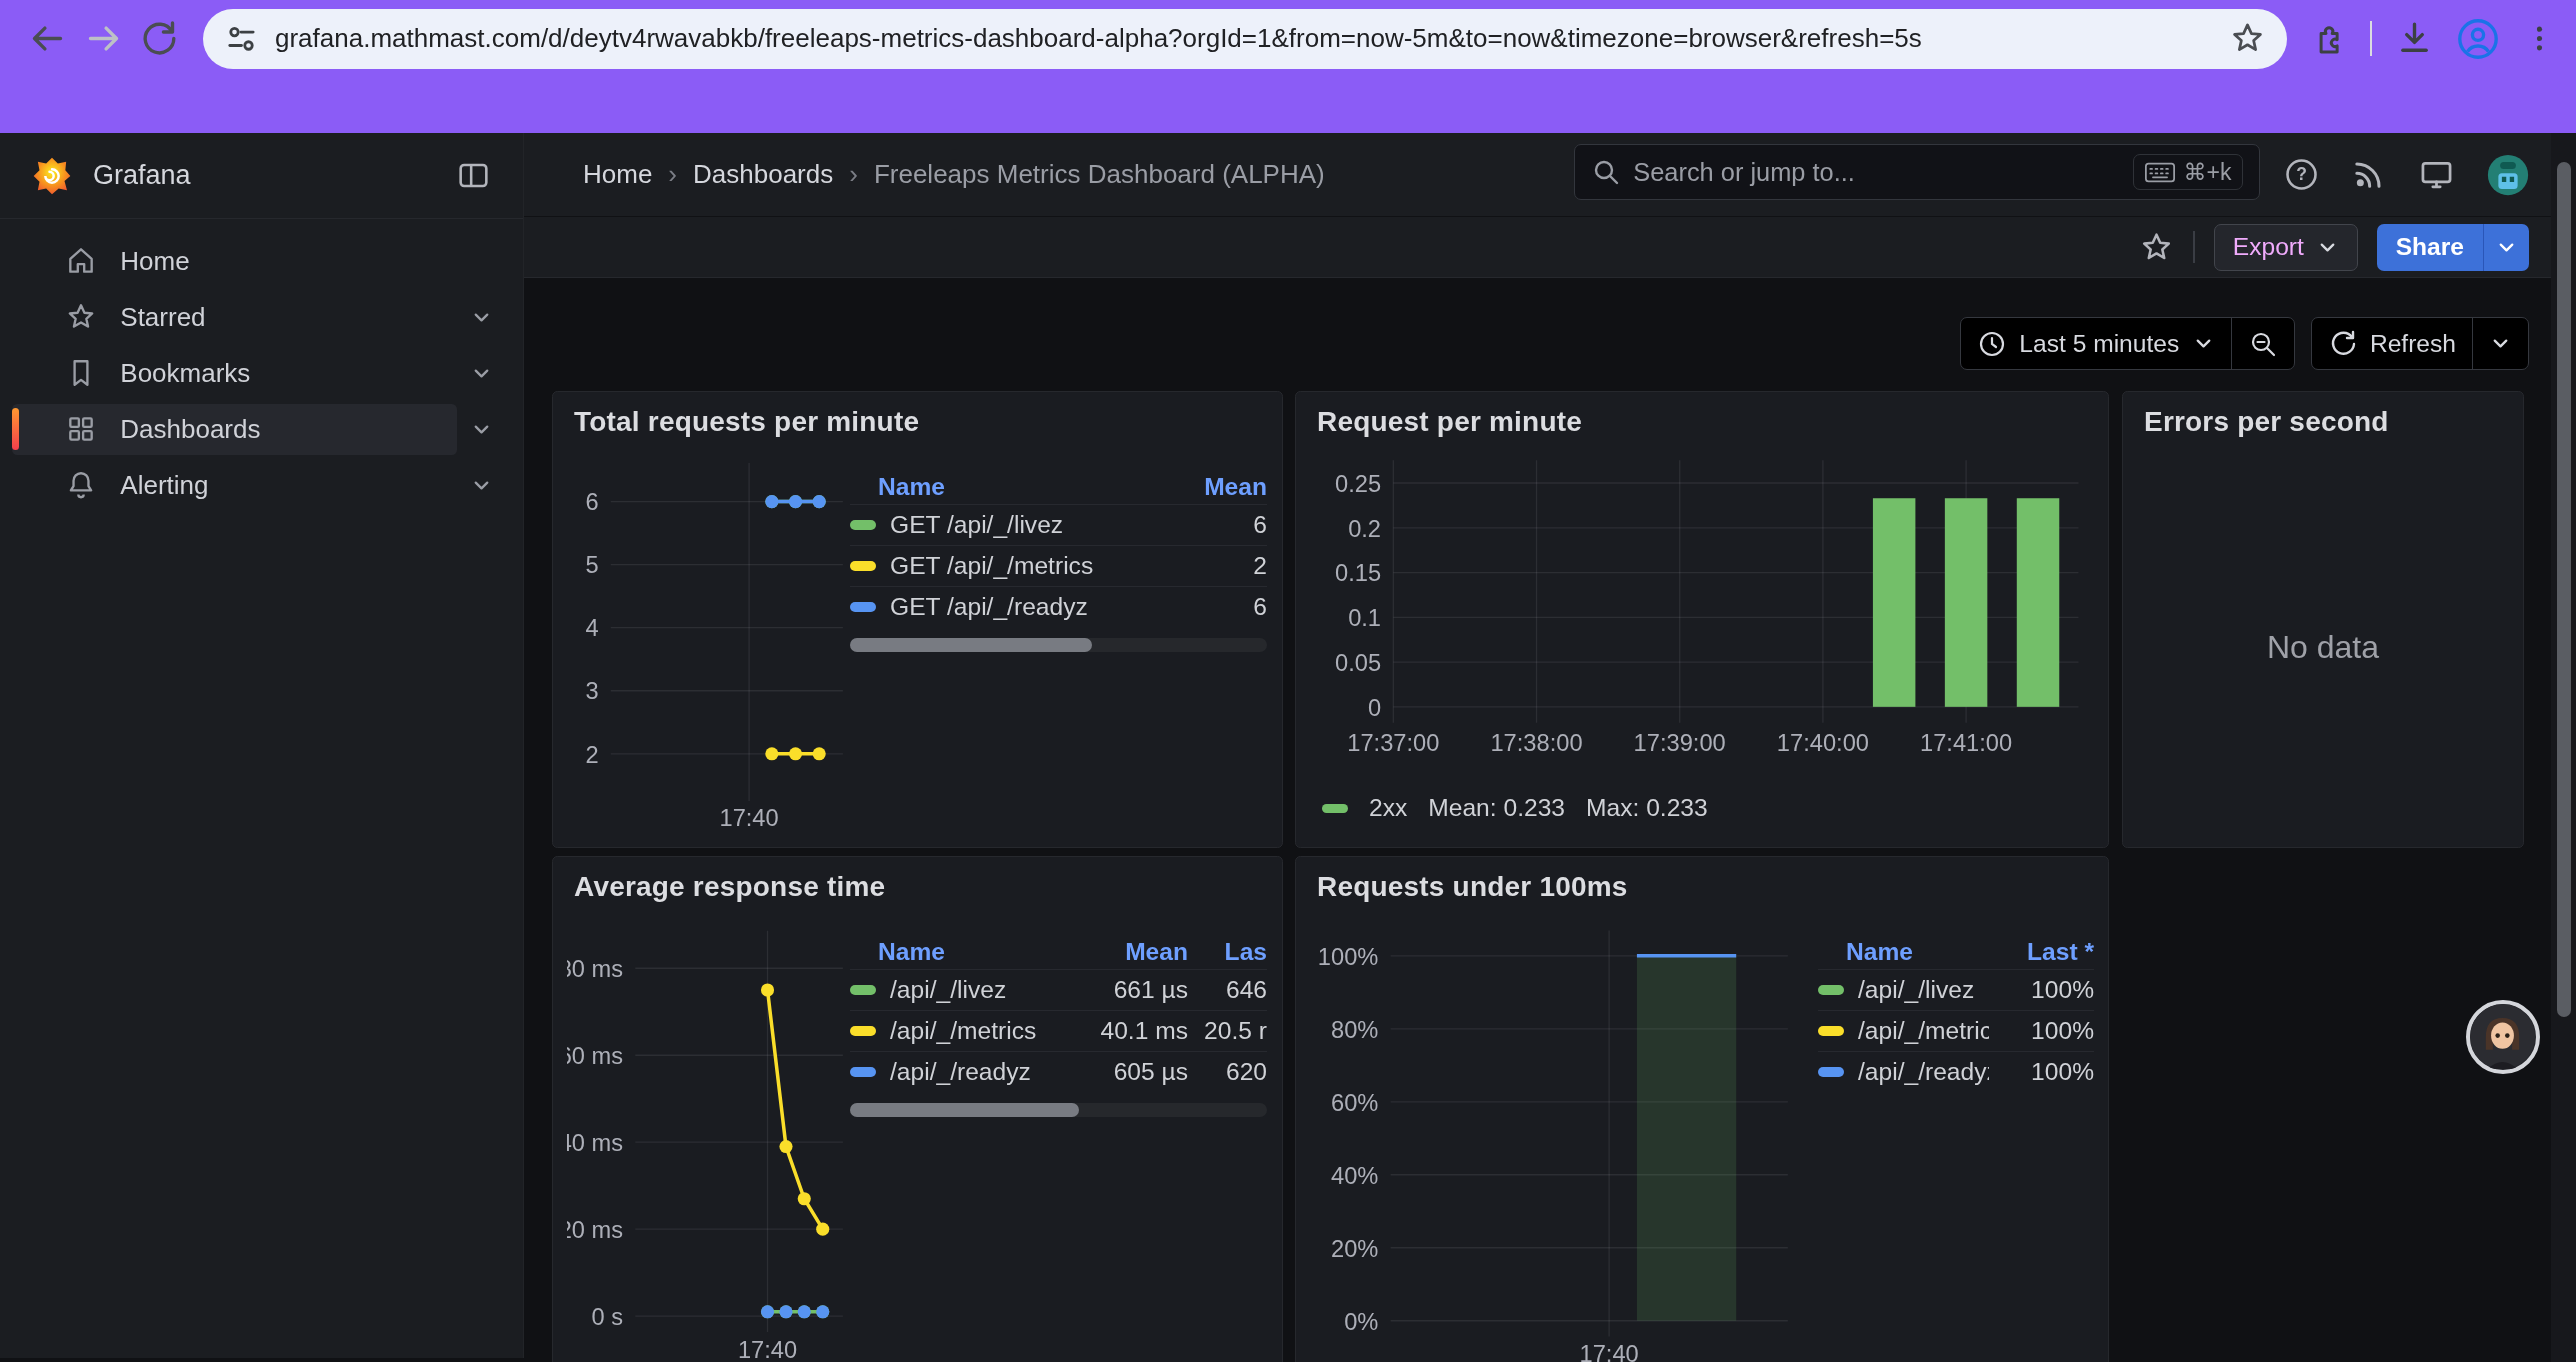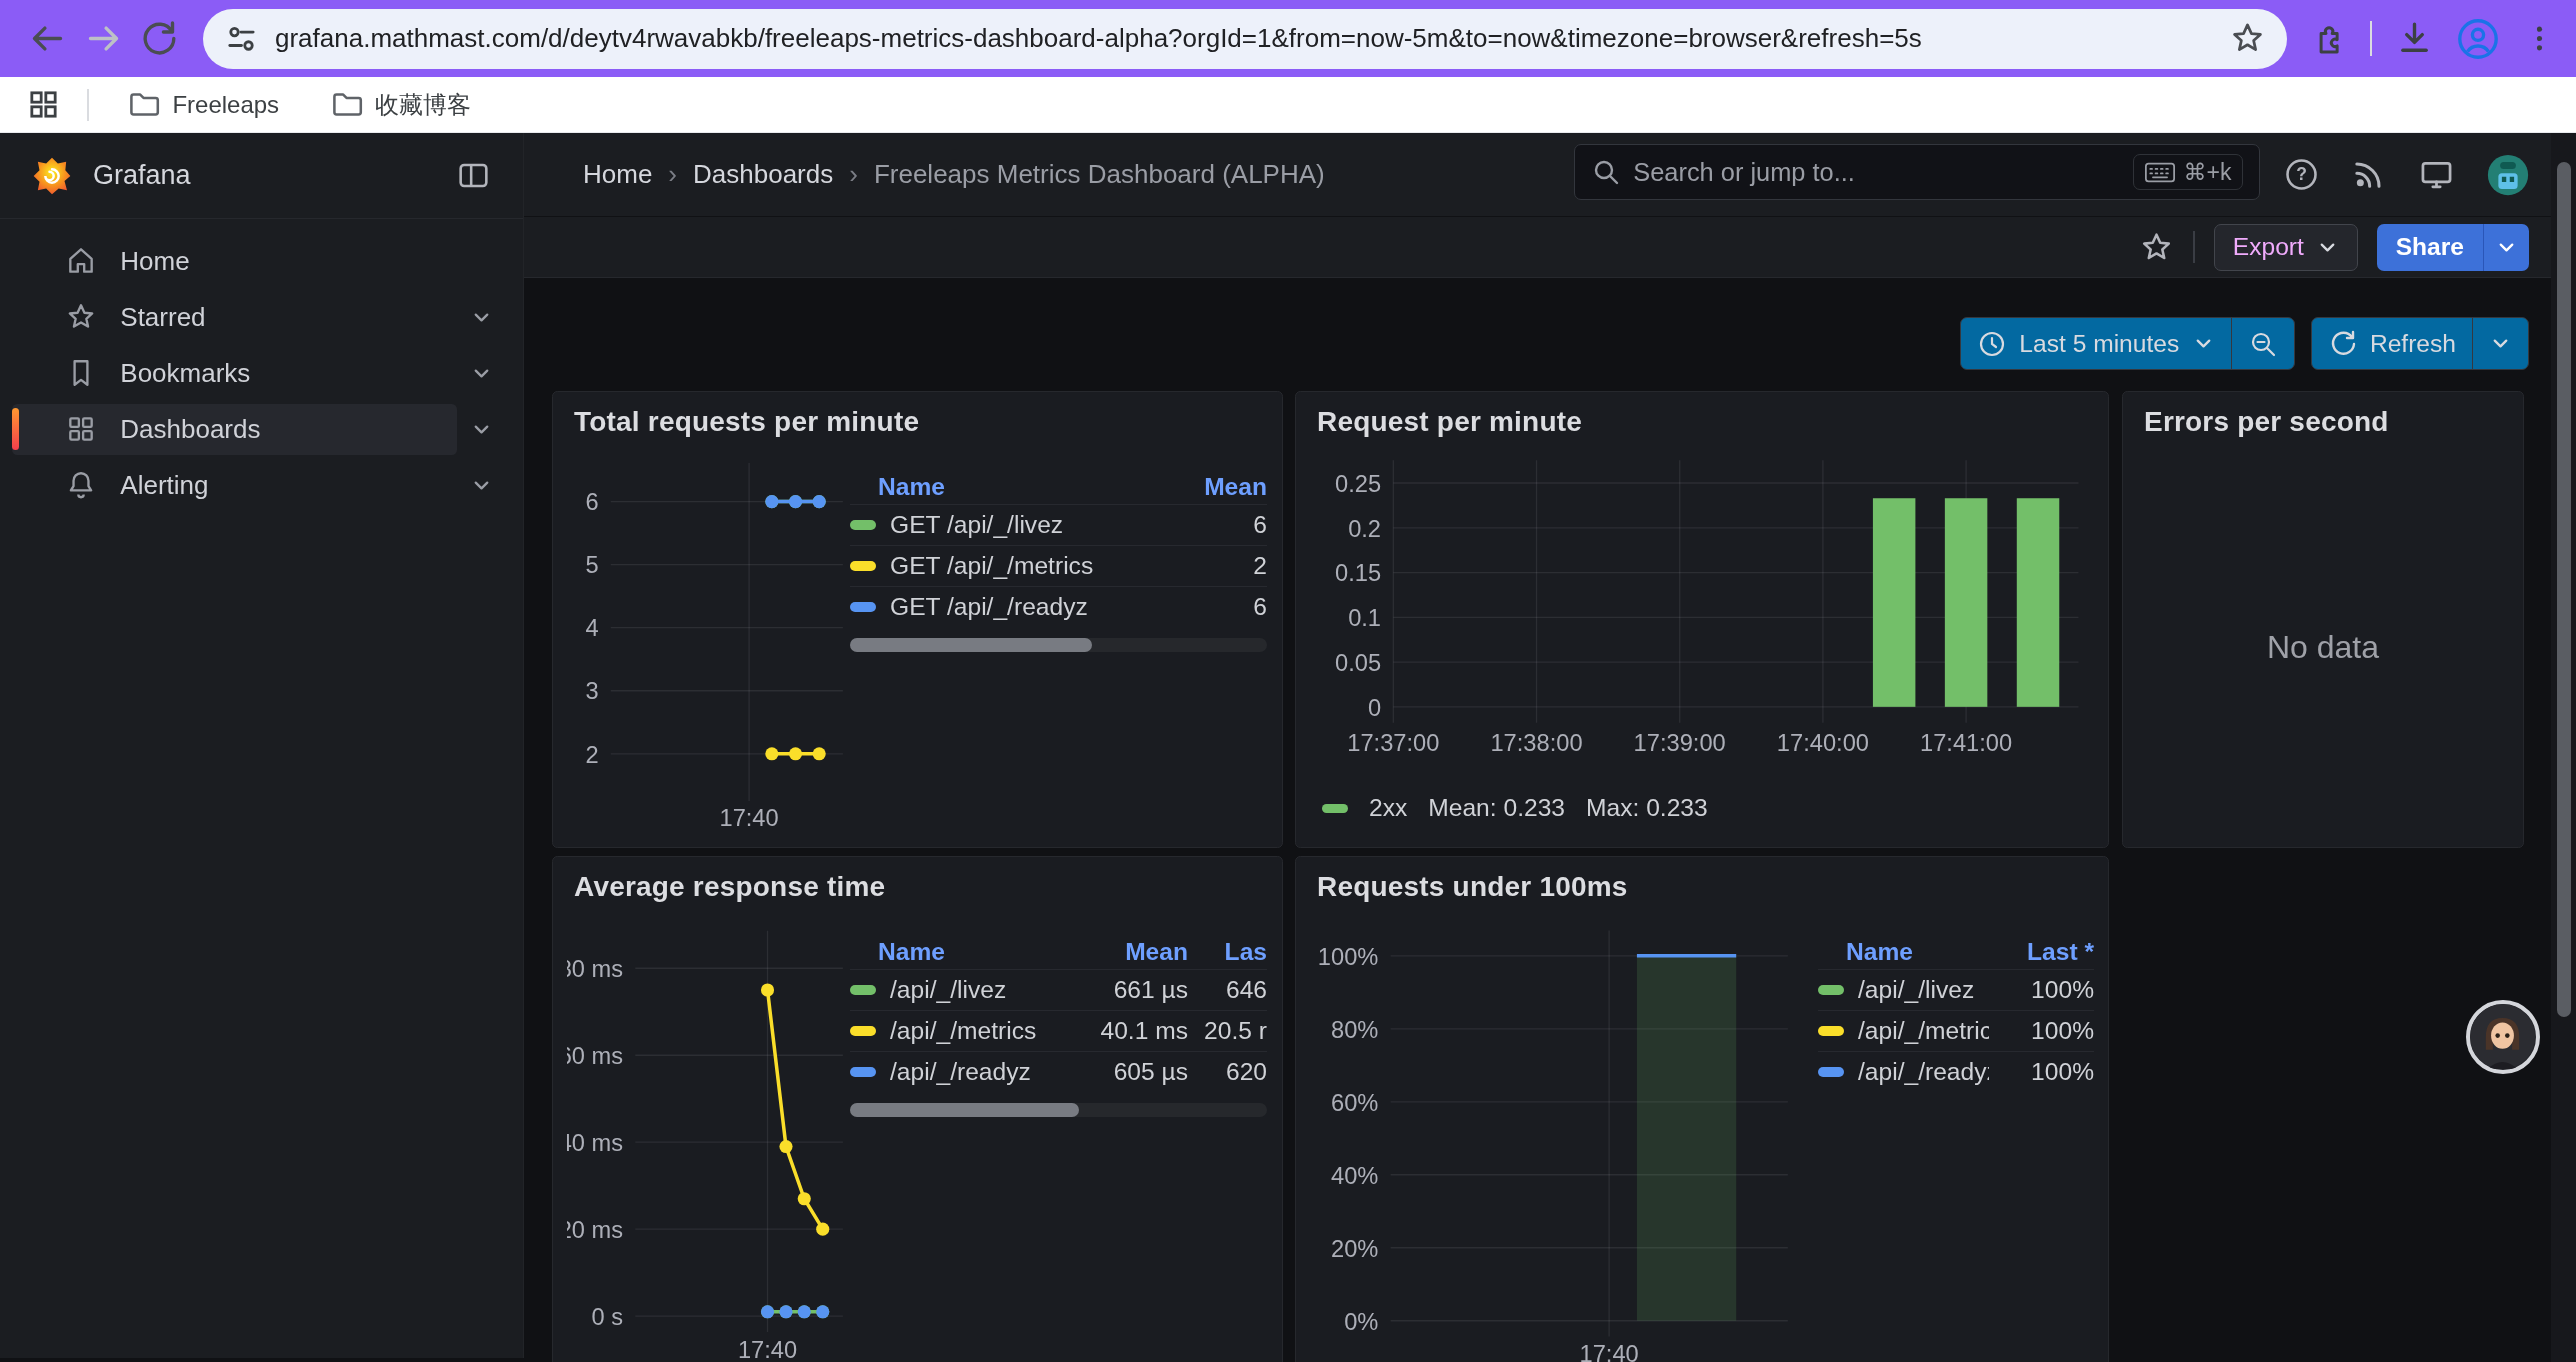--- a/index.html
+++ b/index.html
@@ -51,21 +51,21 @@
   .side-link { flex:1; height:51px; display:flex; align-items:center; gap:23px; padding-left:53px; border-radius:5.3px; }
   .side-item.selected .side-link { background:#26282e; }
   .sel-bar { position:absolute; left:0; top:7px; width:7px; height:42px; border-radius:3.5px;
     background:linear-gradient(180deg,#ff9830,#f53e4c); }
   .side-label { font-size:26px; color:#d0d2d8; }
   .side-chev { width:49px; display:flex; justify-content:center; }
 
   
   .canvas { position:absolute; left:524px; top:278px; right:0; bottom:0; background:#101114; overflow:hidden; }
   .time-row { position:absolute; top:39px; right:47px; display:flex; gap:16px; }
-  .seg-group { display:flex; align-items:stretch; background:#0369a1; border:1.8px solid #35383f; border-radius:7px; height:53px; overflow:hidden; }
+  .seg-group { display:flex; align-items:stretch; background:#000000; border:1.8px solid #35383f; border-radius:7px; height:53px; overflow:hidden; }
   .seg { display:flex; align-items:center; gap:12.3px; padding:0 16px; font-size:24.6px; color:#d8dae0; }
   .seg + .seg { border-left:1.8px solid #35383f; }
 
   .panel { position:absolute; background:#1a1c21; border:1.8px solid #26282d; border-radius:5.3px; }
   .panel-title { position:absolute; left:21px; top:14px; font-size:28px; font-weight:bold; color:#dcdde1; letter-spacing:0.2px; }
   .no-data { position:absolute; left:0; right:0; top:237px; text-align:center; font-size:32px; color:#9fa1a8; }
 
   .legend { position:absolute; font-size:24.6px; color:#d0d2d7; }
   .lg-row { display:flex; align-items:center; height:41px; border-top:1.8px solid rgba(204,204,220,0.08); }
   .lg-row.lg-head { border-top:none; height:35px;margin-left:28px; }
@@ -141,45 +141,20 @@
           </svg>
       </span>
       <span>
         <svg width="35" height="35" viewBox="0 0 30 30">
             <circle cx="15" cy="7" r="2.2" fill="#3c4043"></circle>
             <circle cx="15" cy="15" r="2.2" fill="#3c4043"></circle>
             <circle cx="15" cy="23" r="2.2" fill="#3c4043"></circle>
           </svg>
       </span>
     </div>
-  </div>
-  <div class="bookmarks">
-    <span>
-      <svg width="35" height="35" viewBox="0 0 30 30">
-          <g fill="none" stroke="#3c4043" stroke-width="2.4">
-            <rect x="5" y="5" width="8" height="8"></rect>
-            <rect x="17" y="5" width="8" height="8"></rect>
-            <rect x="5" y="17" width="8" height="8"></rect>
-            <rect x="17" y="17" width="8" height="8"></rect>
-          </g>
-        </svg>
-    </span>
-    <span class="bm-divider"></span>
-    <span class="bookmark">
-      <svg width="33" height="33" viewBox="0 0 30 30">
-          <path d="M4 8 c0-1.2 .9-2 2-2 h6 l3 3 h11 c1.1 0 2 .9 2 2 v11 c0 1.1-.9 2-2 2 H6 c-1.1 0-2-.9-2-2 z" fill="none" stroke="#5f6368" stroke-width="2.3" stroke-linejoin="round"></path>
-        </svg>
-      <span>Freeleaps</span>
-    </span>
-    <span class="bookmark">
-      <svg width="33" height="33" viewBox="0 0 30 30">
-          <path d="M4 8 c0-1.2 .9-2 2-2 h6 l3 3 h11 c1.1 0 2 .9 2 2 v11 c0 1.1-.9 2-2 2 H6 c-1.1 0-2-.9-2-2 z" fill="none" stroke="#5f6368" stroke-width="2.3" stroke-linejoin="round"></path>
-        </svg>
-      <span>收藏博客</span>
-    </span>
   </div>
 </div>
 
 <div class="gf-header">
   <div class="crumbs">
     <span class="crumb">Home</span>
     <span class="crumb-sep">›</span>
     <span class="crumb">Dashboards</span>
     <span class="crumb-sep">›</span>
     <span class="crumb dim">Freeleaps Metrics Dashboard (ALPHA)</span>

